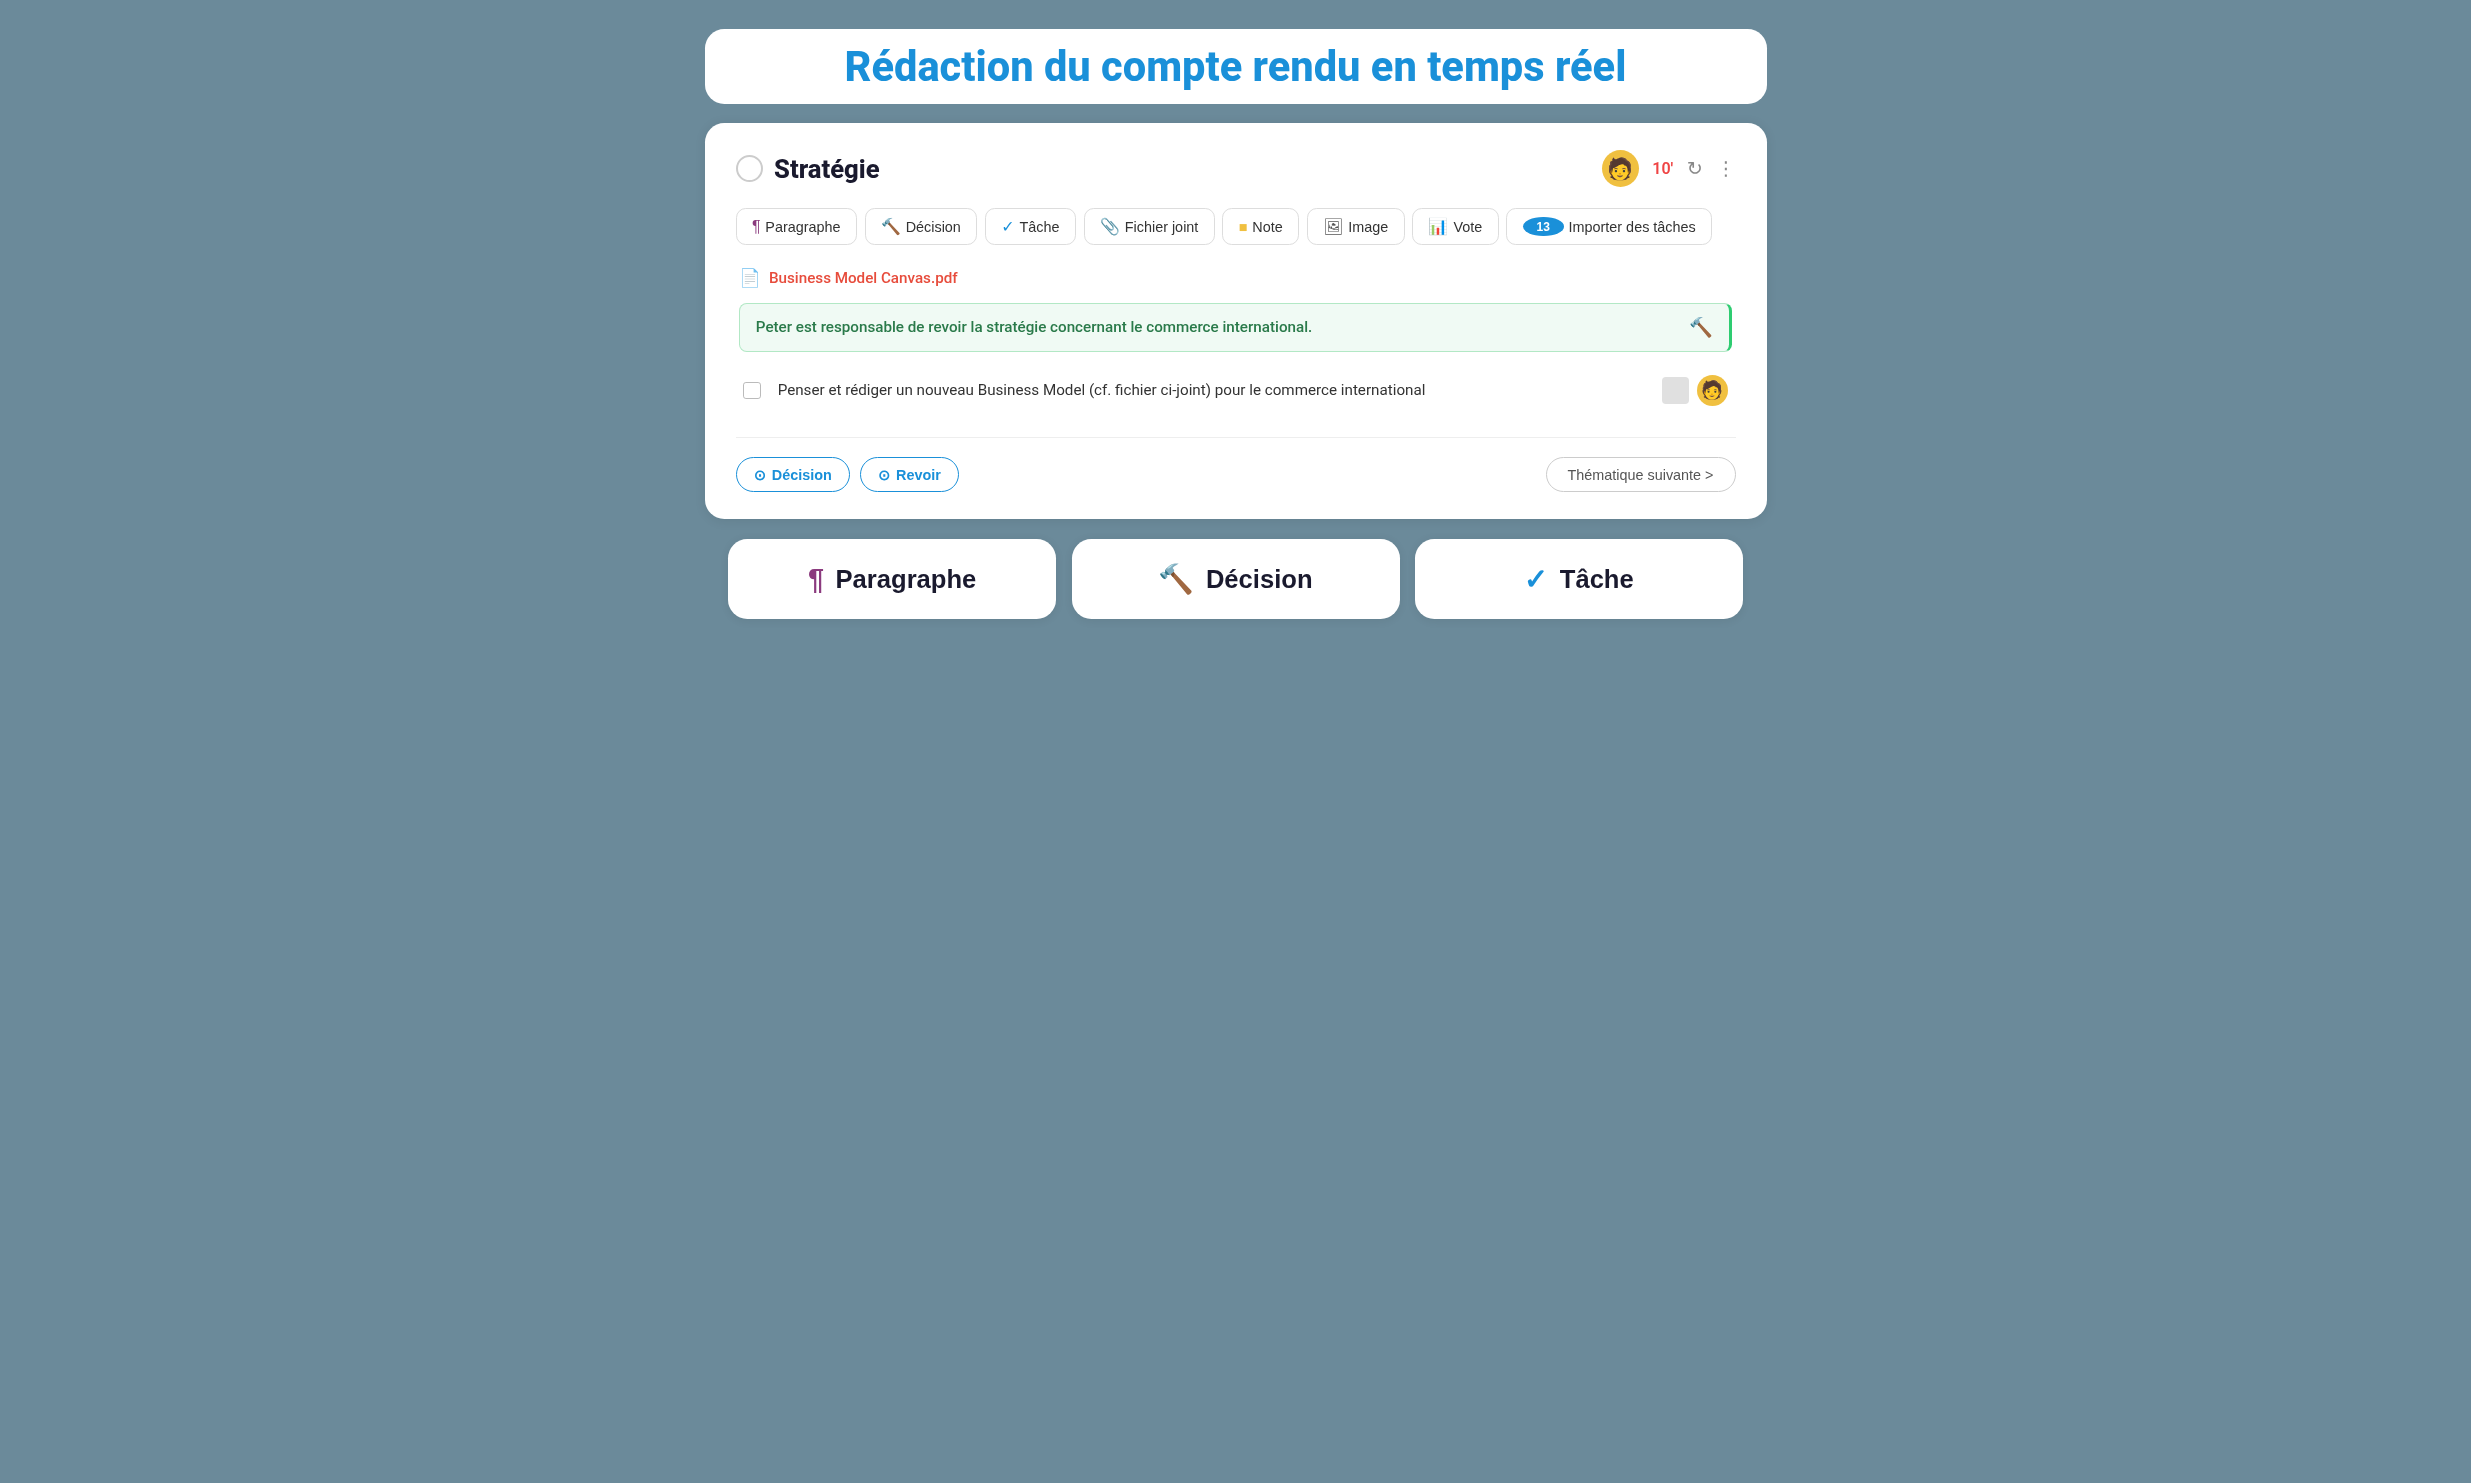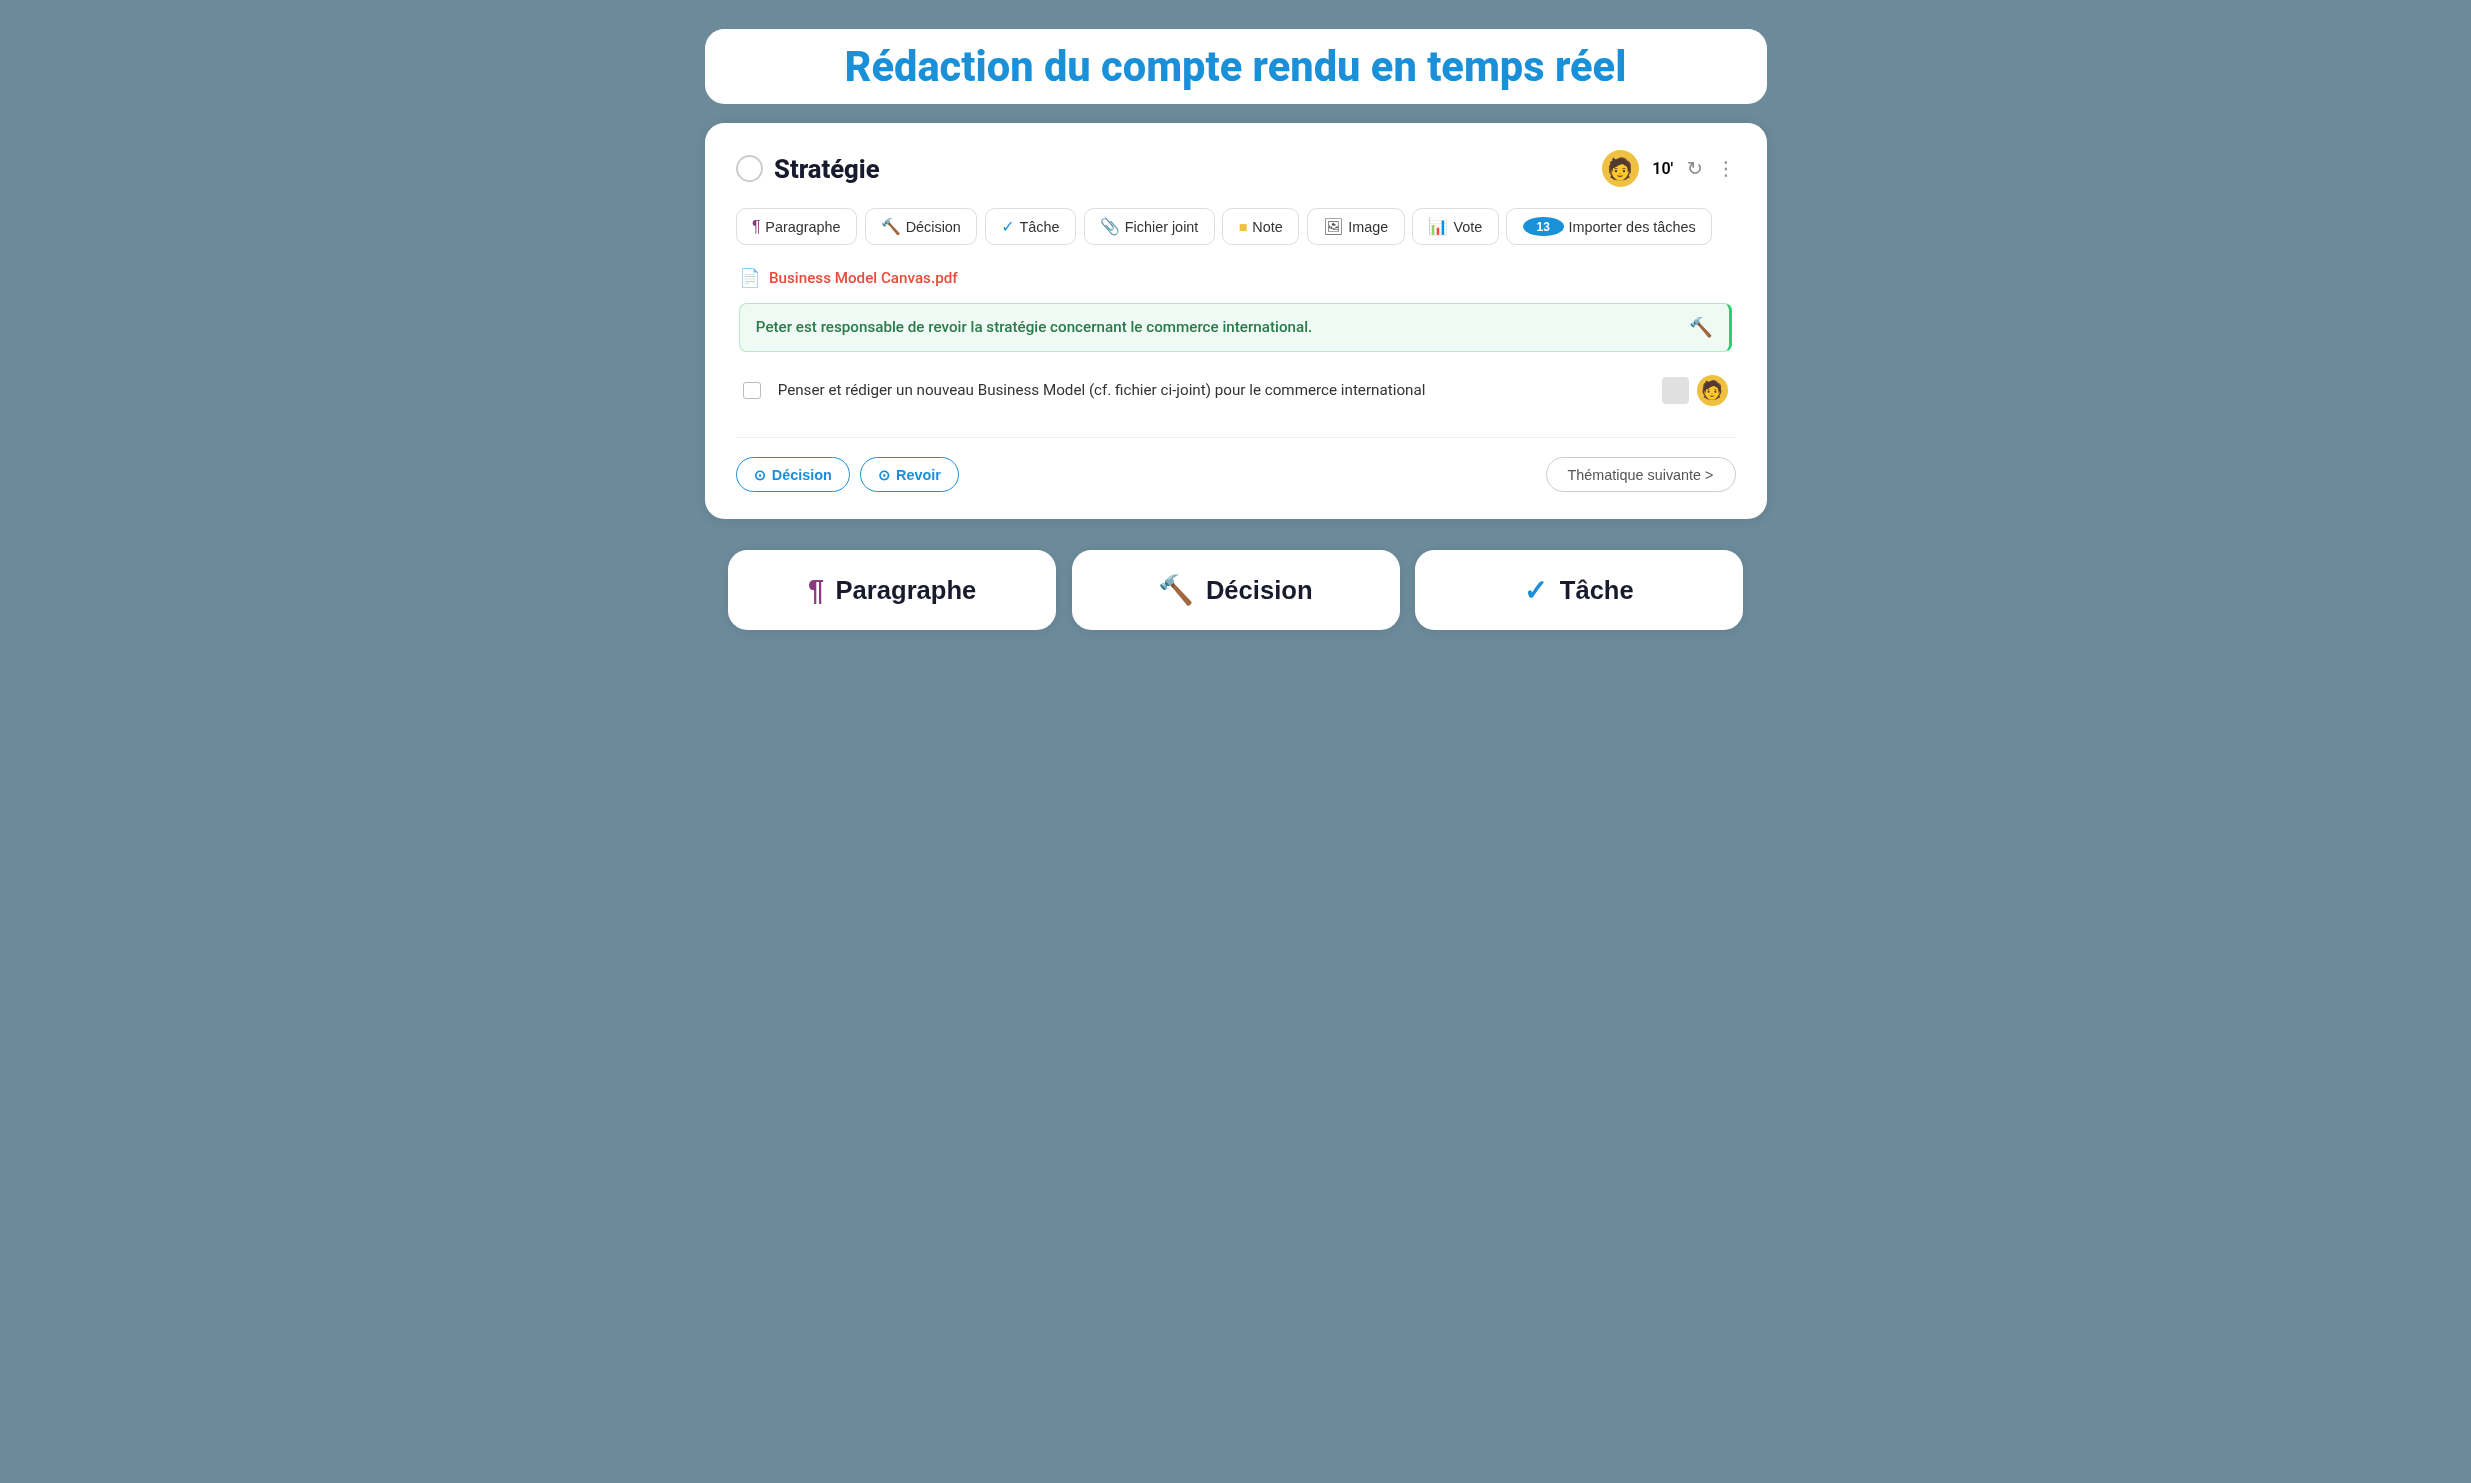--- a/index.html
+++ b/index.html
@@ -32,21 +32,21 @@
       text-align: center;
     }
 
     
     .main-card {
       background: white;
       border-radius: 19.3px;
       padding: 27px 31px;
       width: 100%;
       max-width: 1062px;
-      margin-bottom: 31px;
+      margin-bottom: 20px;
       box-shadow: 0 1.9px 11.6px rgba(0,0,0,0.08);
     }
 
     
     .card-header {
       display: flex;
       align-items: center;
       justify-content: space-between;
       margin-bottom: 21px;
     }
@@ -84,21 +84,21 @@
       border-radius: 50%;
       background: #f0c040;
       display: flex;
       align-items: center;
       justify-content: center;
       font-size: 1.3rem;
     }
 
     .time-label {
       font-size: 1rem;
-      color: #000000;
+      color: #ef4444;
       font-weight: 600;
     }
 
     .refresh-icon, .more-icon {
       color: #888;
       font-size: 1.2rem;
       cursor: pointer;
     }
 
     

